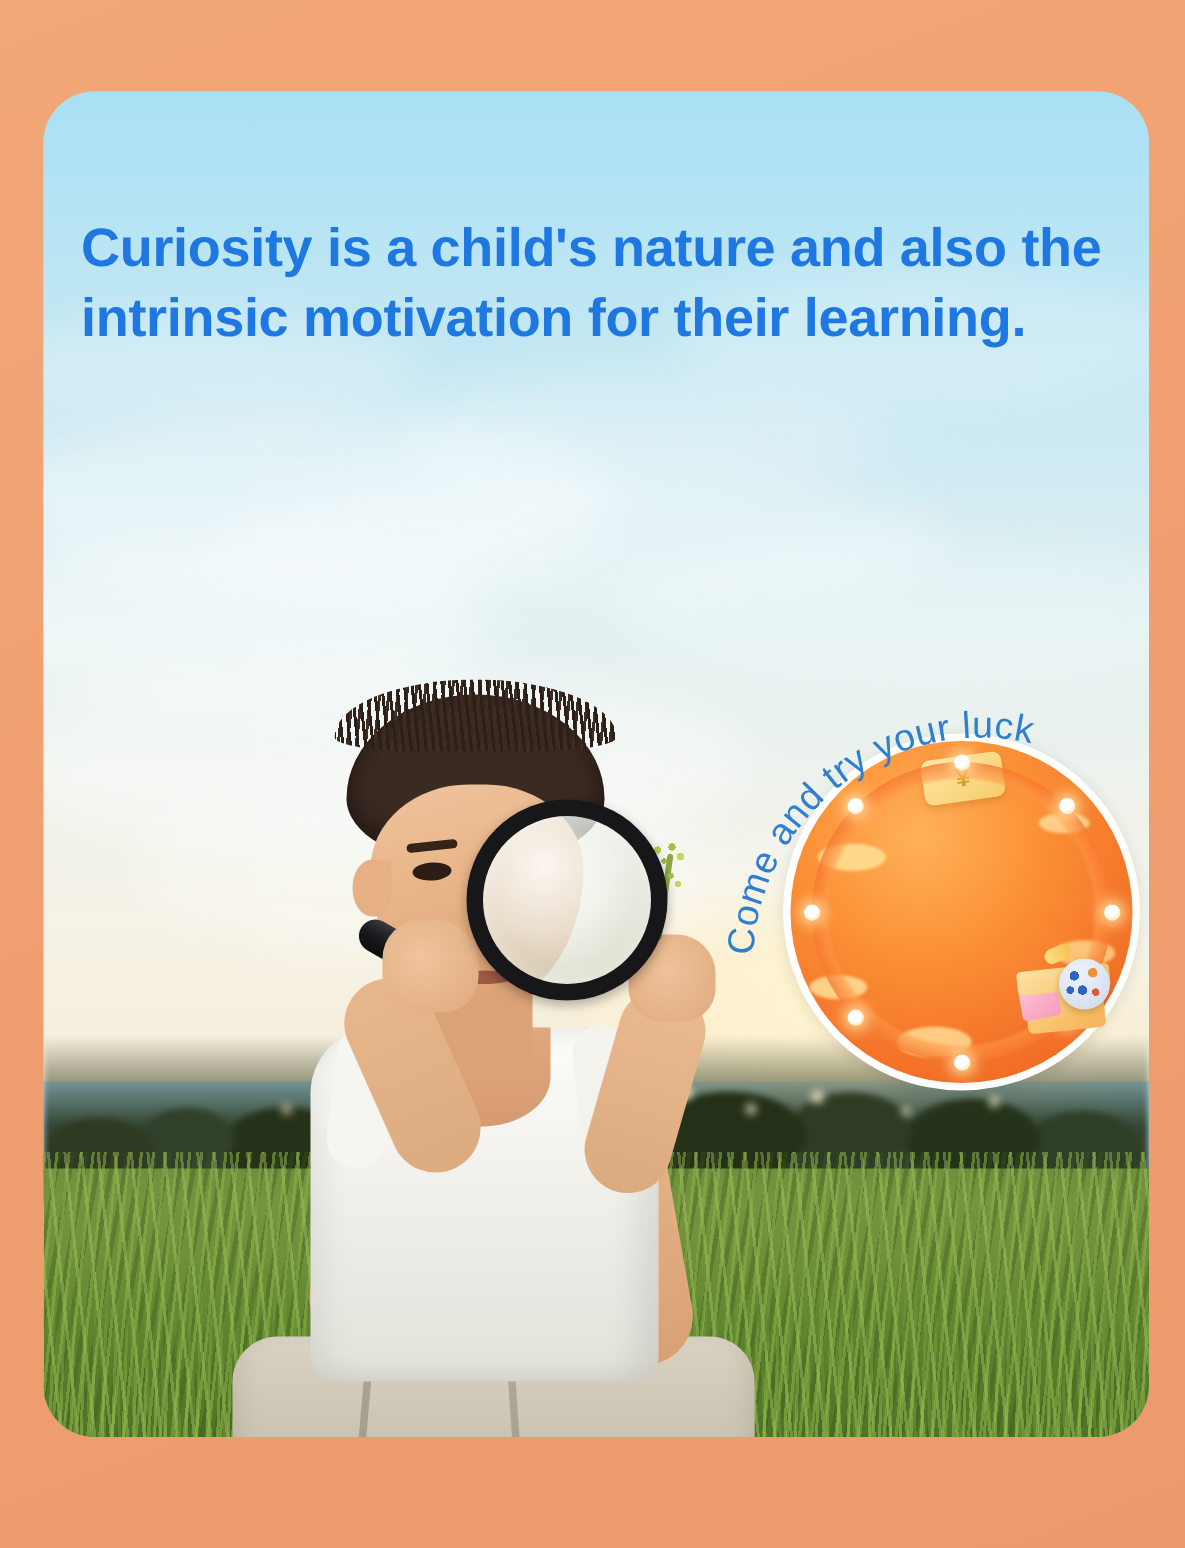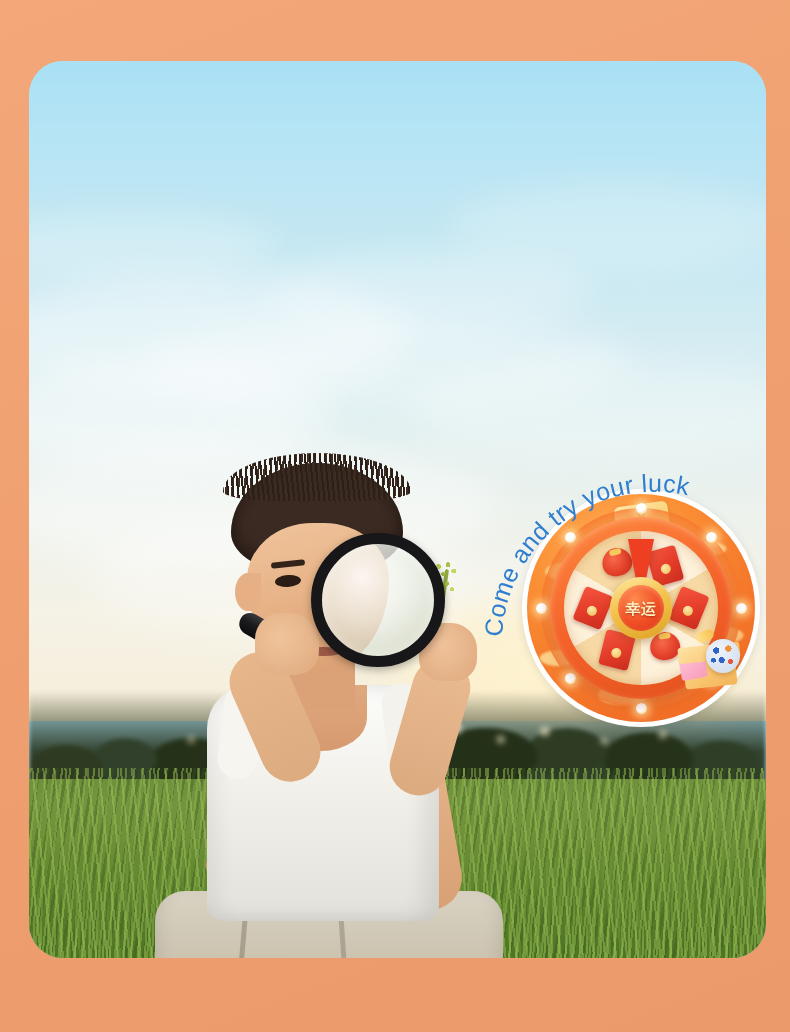--- a/index.html
+++ b/index.html
@@ -647,37 +647,20 @@
           <div class="bulb" style="left: 100px; top: 0px;"></div>
           <div class="bulb" style="left: 170.711px; top: 29.2893px;"></div>
           <div class="bulb" style="left: 200px; top: 100px;"></div>
           <div class="bulb" style="left: 170.711px; top: 170.711px;"></div>
           <div class="bulb" style="left: 100px; top: 200px;"></div>
           <div class="bulb" style="left: 29.2893px; top: 170.711px;"></div>
           <div class="bulb" style="left: 0px; top: 100px;"></div>
           <div class="bulb" style="left: 29.2893px; top: 29.2893px;"></div>
         </div>
 
-      <div class="wheel-outer">
-        <div class="wheel-inner" id="wheel-inner">
-            <div class="prize tilt1" style="left: 101px; top: 35.4308px;"></div>
-            <div class="prize tilt2" style="left: 125px; top: 77px;"></div>
-            <div class="prize tilt3 pouch" style="left: 101px; top: 118.569px;"></div>
-            <div class="prize tilt4" style="left: 53px; top: 118.569px;"></div>
-            <div class="prize tilt2" style="left: 29px; top: 77px;"></div>
-            <div class="prize tilt1 pouch" style="left: 53px; top: 35.4308px;"></div>
-          </div>
-        <div class="pointer"></div>
-        <div class="pointer-tail"></div>
-        <div class="hub">
-          <div class="hub-core">
-            <span class="hub-label">幸运</span>
-          </div>
-        </div>
-      </div>
 
       <div class="giftbox">
         <div class="gb-base"></div>
         <div class="gb-pink"></div>
         <div class="gb-lid"></div>
         <div class="gb-ball"></div>
         <div class="gb-candy"></div>
       </div>
     </div>
 
@@ -686,16 +669,20 @@
         <defs>
           <path id="arcpath" d="M 18,212 A 152,152 0 0 1 300,132" fill="none"></path>
         </defs>
         <text>
           <textPath href="#arcpath" startOffset="2%" id="arc-textpath">Come and try your luck</textPath>
         </text>
       </svg>
     </div>
 
     <div class="text-block">
+      <h1 class="headline">
+        <span>Curiosity is a child's nature and also the</span><br>
+        <span>intrinsic motivation for their learning.</span>
+      </h1>
     </div>
 
   </div>
 </div>
 
 </body></html>

